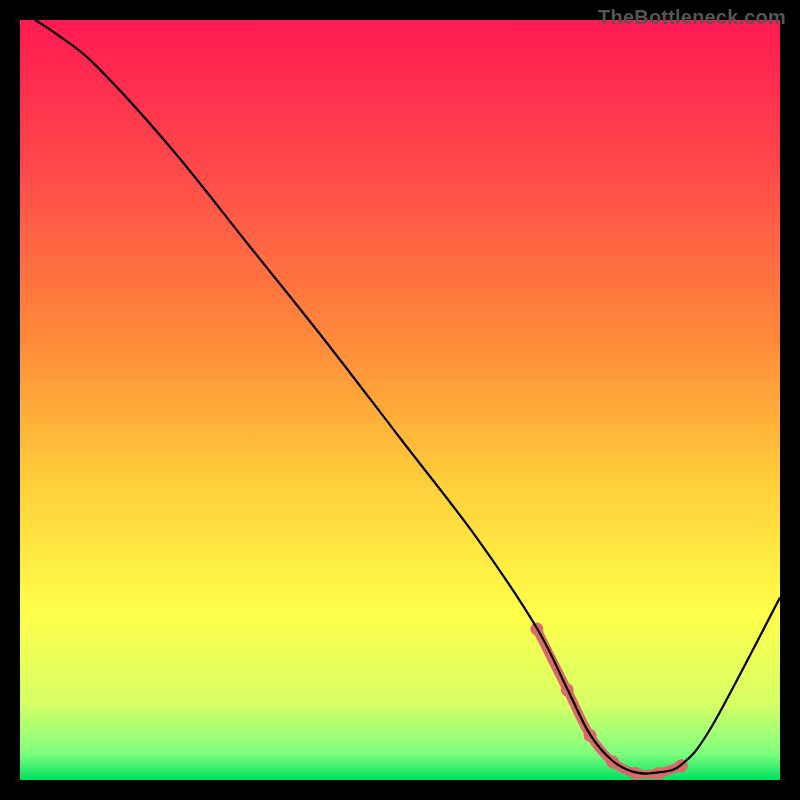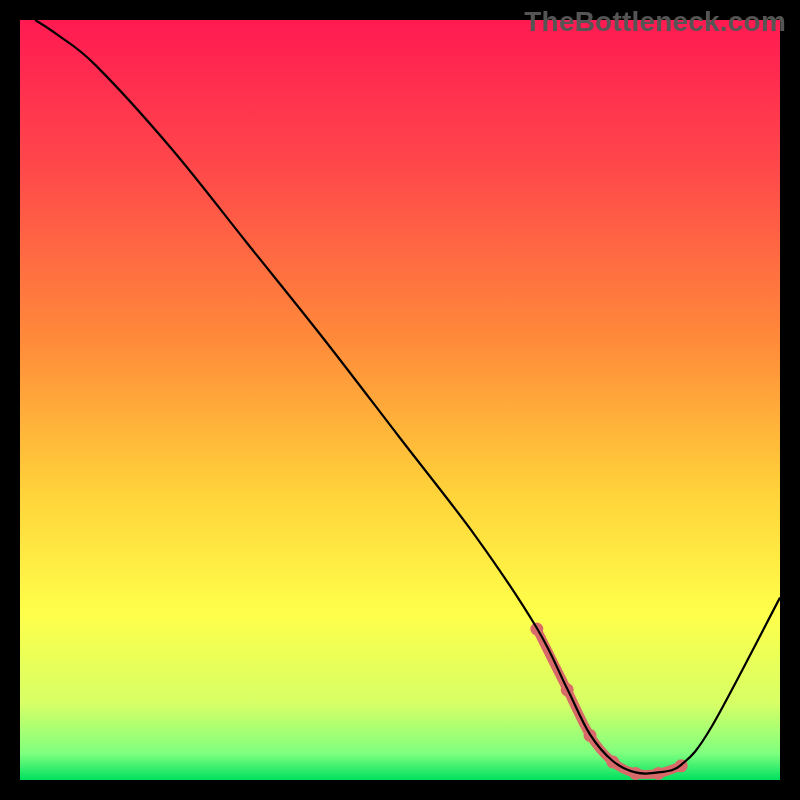--- a/index.html
+++ b/index.html
@@ -15,21 +15,21 @@
     position: relative;
     width: 800px;
     height: 800px;
     background: #000;
   }
   .watermark {
     position: absolute;
     top: 6px;
     right: 14px;
     color: #555;
-    font-size: 28px;
+    font-size: 20px;
     font-weight: 600;
     letter-spacing: 0.2px;
     z-index: 5;
   }
   .plot {
     position: absolute;
     left: 20px;
     top: 20px;
     width: 760px;
     height: 760px;

